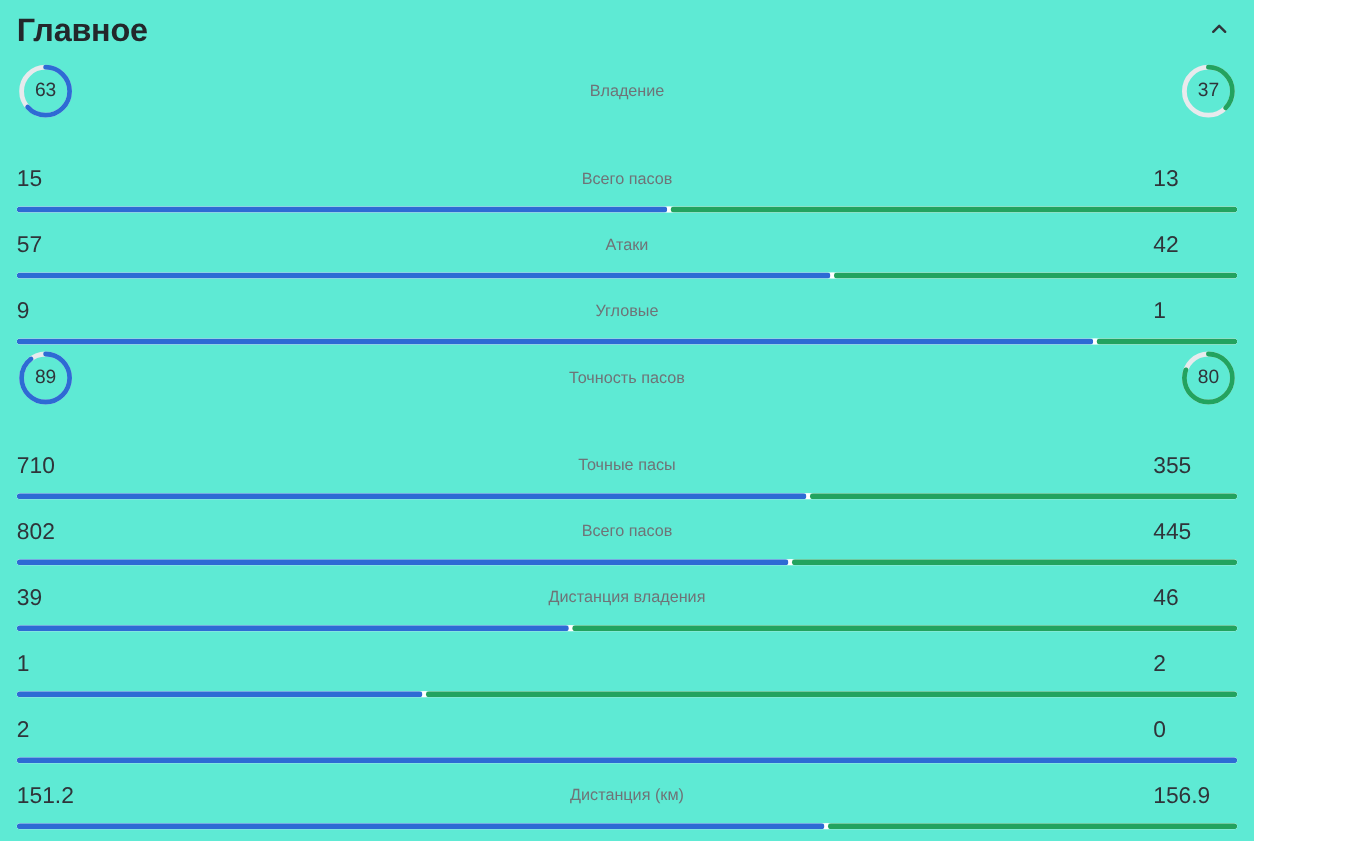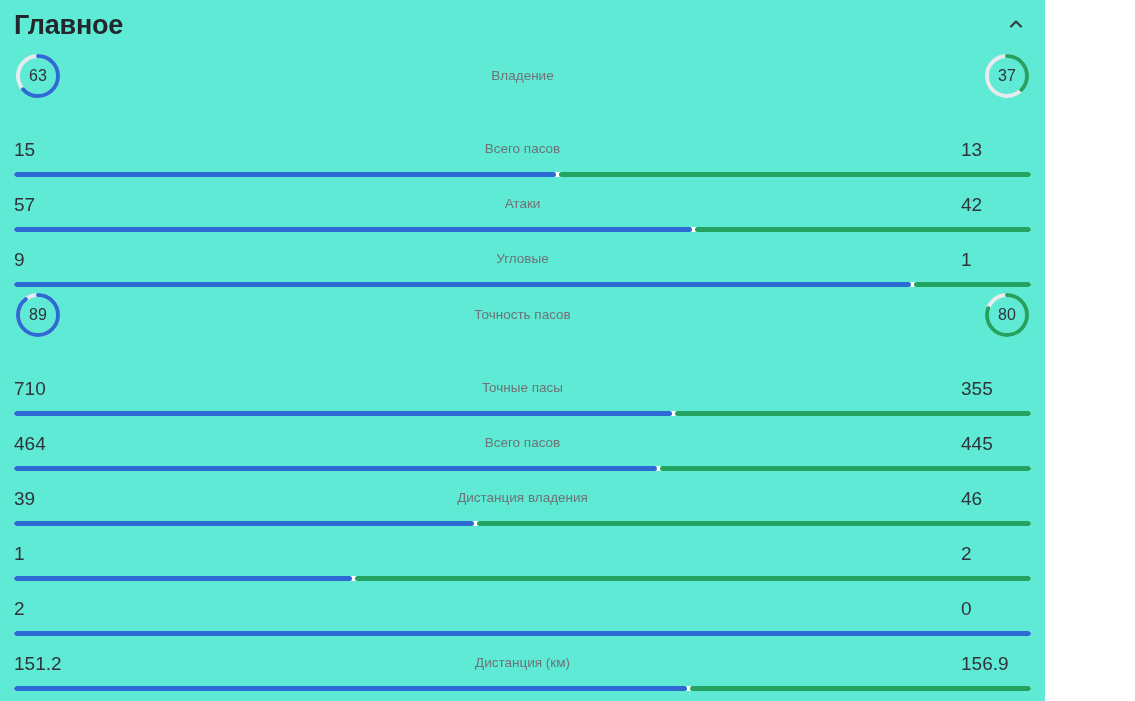--- a/index.html
+++ b/index.html
@@ -182,21 +182,21 @@
           <div class="val right">355</div>
         </div>
         <div class="bar">
           <div class="bar-seg bar-left" style="width: calc(65% - 3px);"></div>
           <div class="bar-gap"></div>
           <div class="bar-seg bar-right" style="flex: 1 1 auto;"></div>
         </div>
       </div>
       <div class="stat-row row-num">
         <div class="stat-line">
-          <div class="val left">464</div>
+          <div class="val left">802</div>
           <div class="label">Всего пасов</div>
           <div class="val right">445</div>
         </div>
         <div class="bar">
           <div class="bar-seg bar-left" style="width: calc(63.5% - 3px);"></div>
           <div class="bar-gap"></div>
           <div class="bar-seg bar-right" style="flex: 1 1 auto;"></div>
         </div>
       </div>
       <div class="stat-row row-num">

